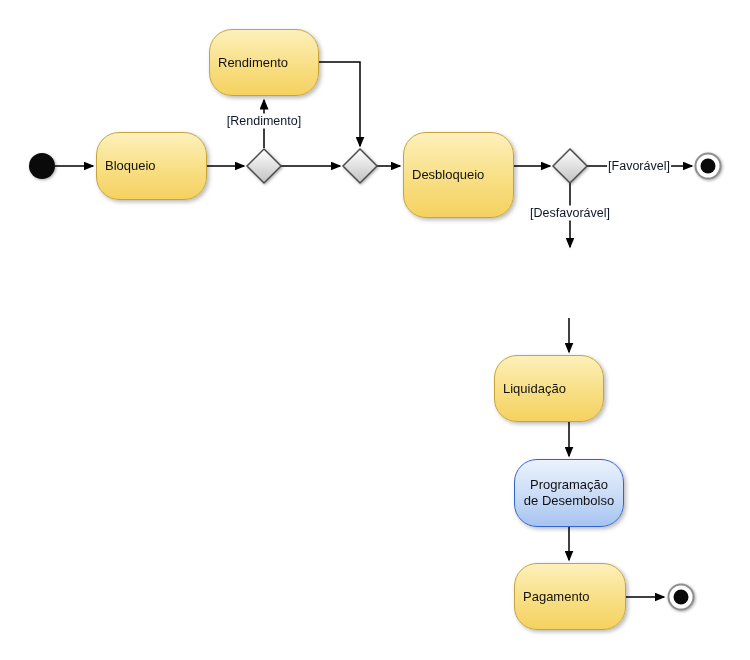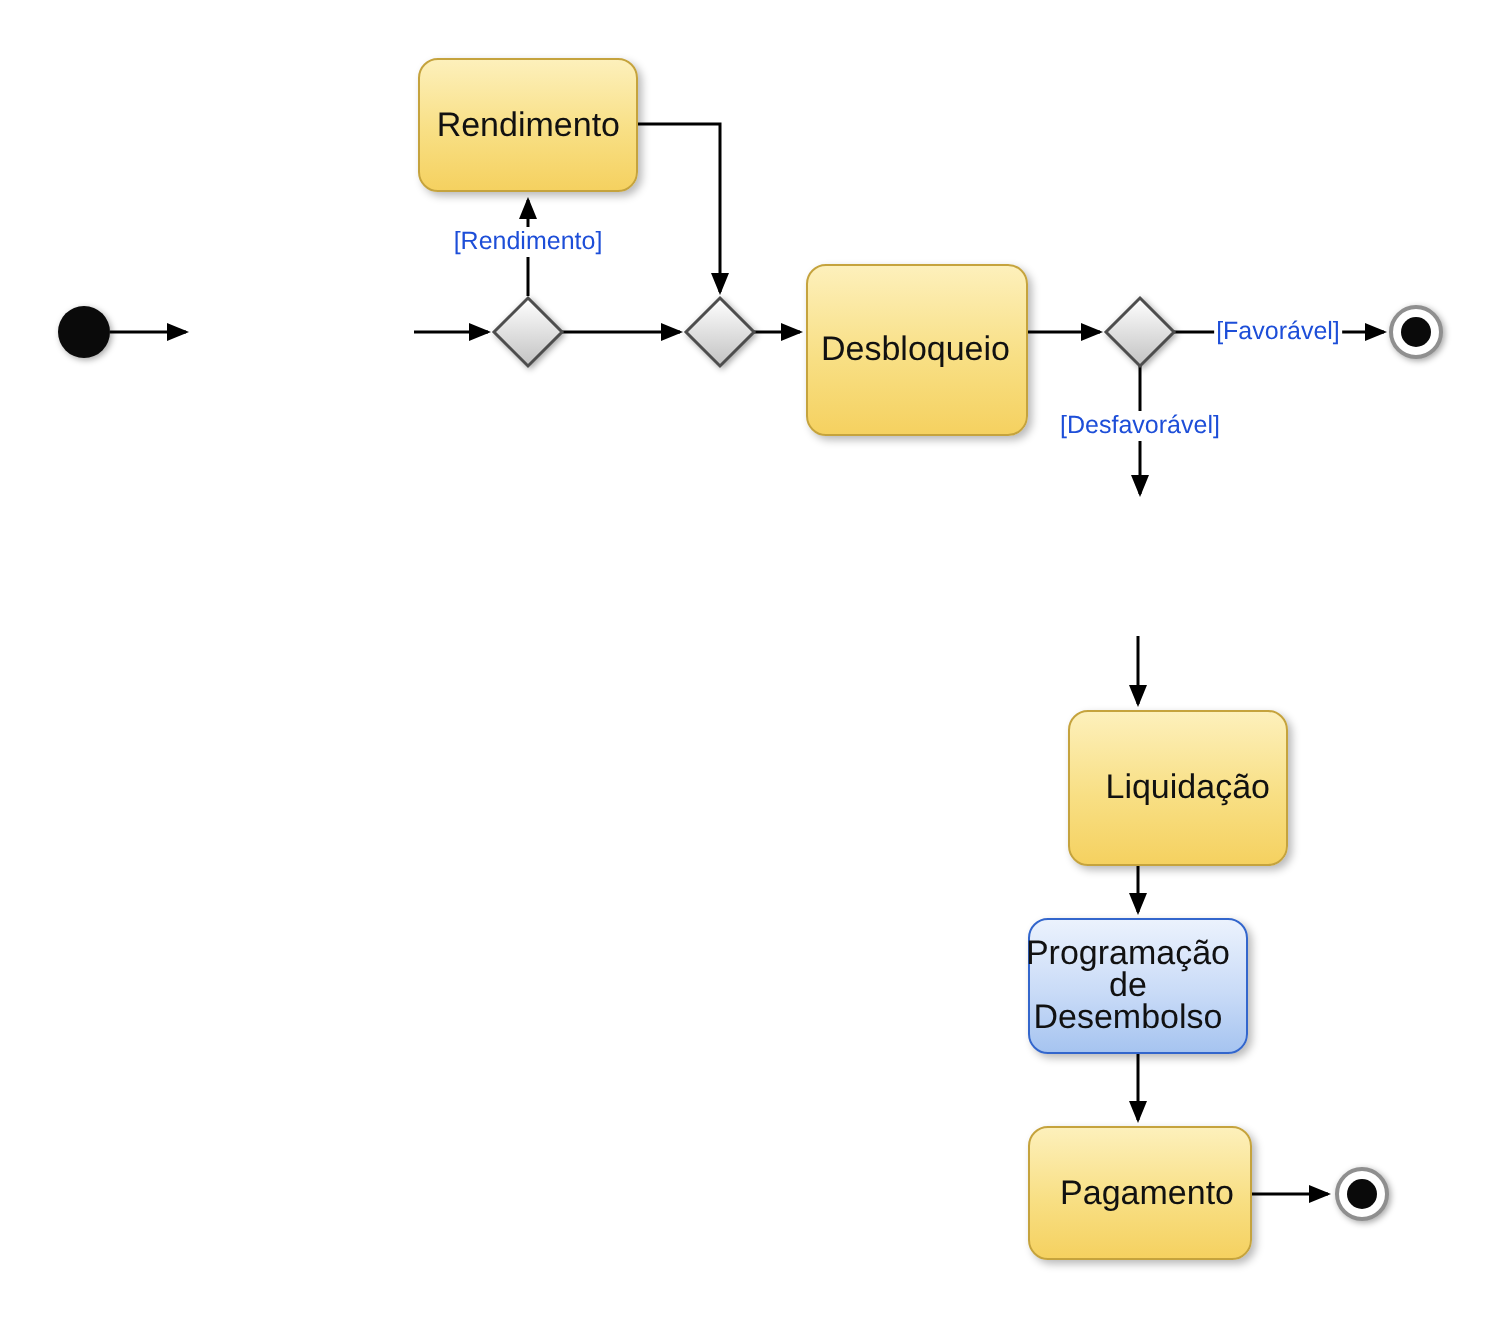--- a/index.html
+++ b/index.html
@@ -7,26 +7,26 @@
     position: relative;
     width: 750px;
     height: 660px;
     background: #ffffff;
     font-family: "Liberation Sans", sans-serif;
     overflow: hidden;
   }
   #edge-layer { position: absolute; left: 0; top: 0; }
   .action-node {
     position: absolute;
-    border-radius: 10px;
+    border-radius: 23px;
     display: flex;
     align-items: center;
-    justify-content: flex-end;
+    justify-content: flex-start;
     text-align: center;
-    font-size: 17px;
+    font-size: 13px;
     color: #111111;
     box-shadow: 2px 2px 4px rgba(0,0,0,0.28);
     box-sizing: border-box;
     padding: 4px 8px;
     line-height: 16px;
   }
   .node-yellow {
     background: linear-gradient(to bottom, #FDF0BB 0%, #F8DF84 55%, #F5D160 100%);
     border: 1.5px solid #C5A33D;
   }
@@ -36,21 +36,21 @@
   }
   .node-blue {
     background: linear-gradient(to bottom, #EBF2FD 0%, #C9DBF7 55%, #A6C4F0 100%);
     border: 1.5px solid #3366CC;
   }
   .edge-label {
     position: absolute;
     transform: translate(-50%, -50%);
     background: #ffffff;
     font-size: 12.5px;
-    color: #1d4ed8;
+    color: #0f172a;
     padding: 0 1px;
     white-space: nowrap;
     line-height: 15px;
   }
   .shape-shadow { filter: drop-shadow(1.5px 1.5px 1.5px rgba(0,0,0,0.35)); }
 </style>
 </head>
 <body>
 
 <div id="canvas">
@@ -97,31 +97,34 @@
     <g class="shape-shadow">
       <circle cx="708" cy="166" r="12.5" fill="#FFFFFF" stroke="#8F8F8F" stroke-width="2"></circle>
       <circle cx="708" cy="166" r="7.5" fill="#0A0A0A"></circle>
     </g>
     <g class="shape-shadow">
       <circle cx="681" cy="597" r="12.5" fill="#FFFFFF" stroke="#8F8F8F" stroke-width="2"></circle>
       <circle cx="681" cy="597" r="7.5" fill="#0A0A0A"></circle>
     </g>
   </svg>
 
+  <div class="action-node node-yellow" style="left:96px; top:132px; width:111px; height:68px;">
+    <span>Bloqueio</span>
+  </div>
 
   <div class="action-node node-yellow" style="left:209px; top:29px; width:110px; height:67px;">
     <span>Rendimento</span>
   </div>
 
   <div class="action-node node-yellow" style="left:403px; top:132px; width:111px; height:86px;">
     <span>Desbloqueio</span>
   </div>
 
 
-  <div class="action-node node-yellow" style="left:534px; top:355px; width:110px; height:78px;">
+  <div class="action-node node-yellow" style="left:494px; top:355px; width:110px; height:67px;">
     <span>Liquidação</span>
   </div>
 
   <div class="action-node node-blue" style="left:514px; top:459px; width:110px; height:68px;">
     <span>Programação de Desembolso</span>
   </div>
 
   <div class="action-node node-yellow" style="left:514px; top:563px; width:112px; height:67px;">
     <span>Pagamento</span>
   </div>

